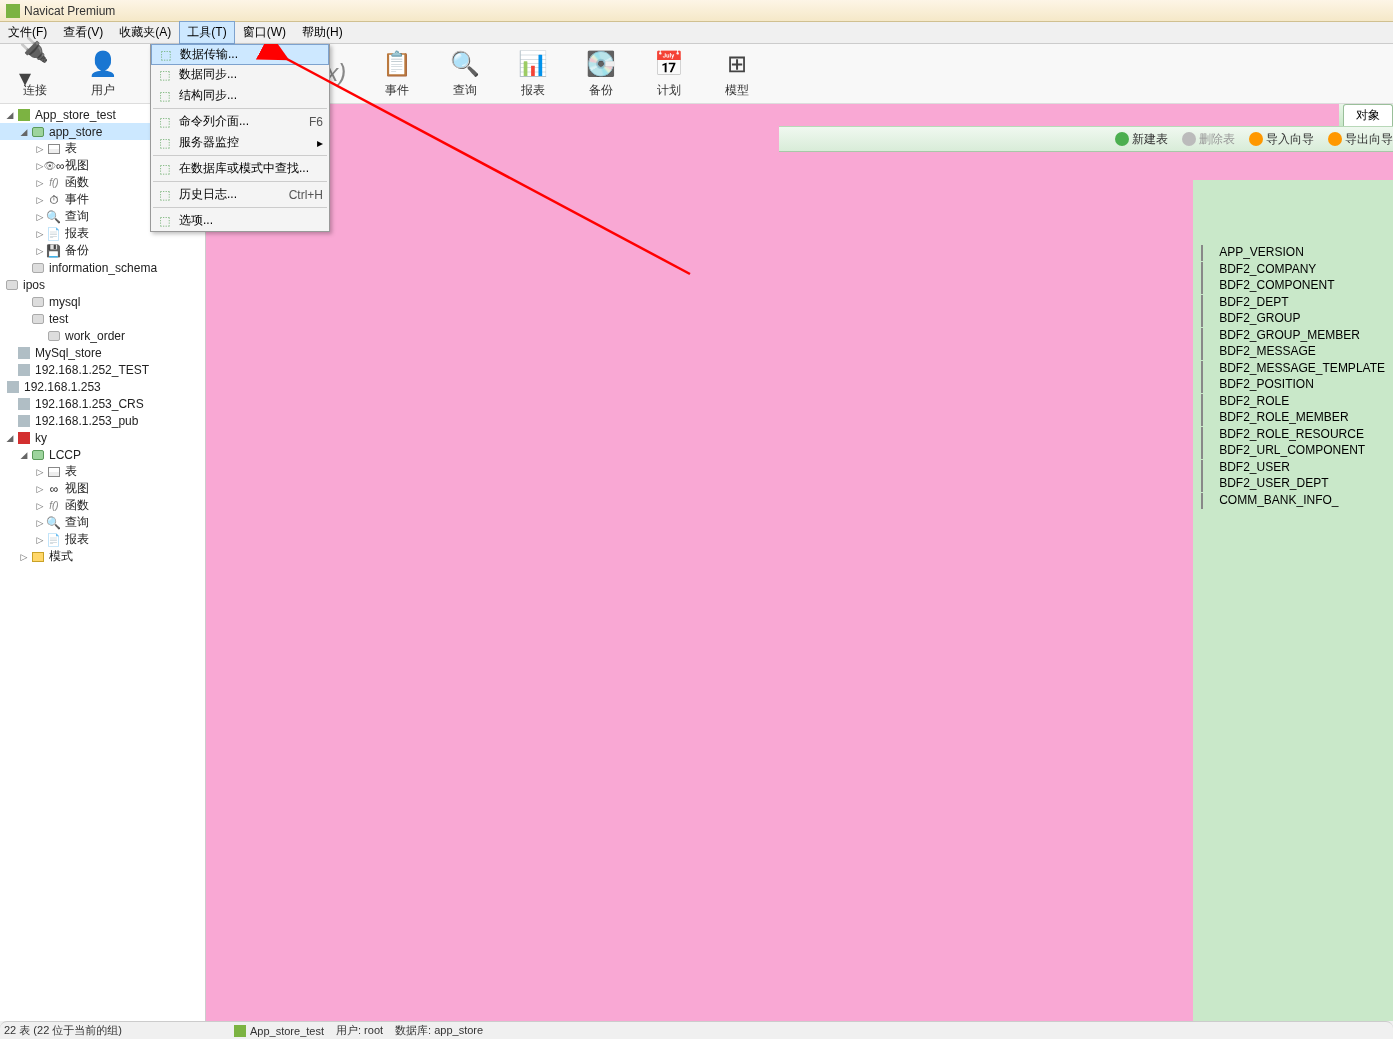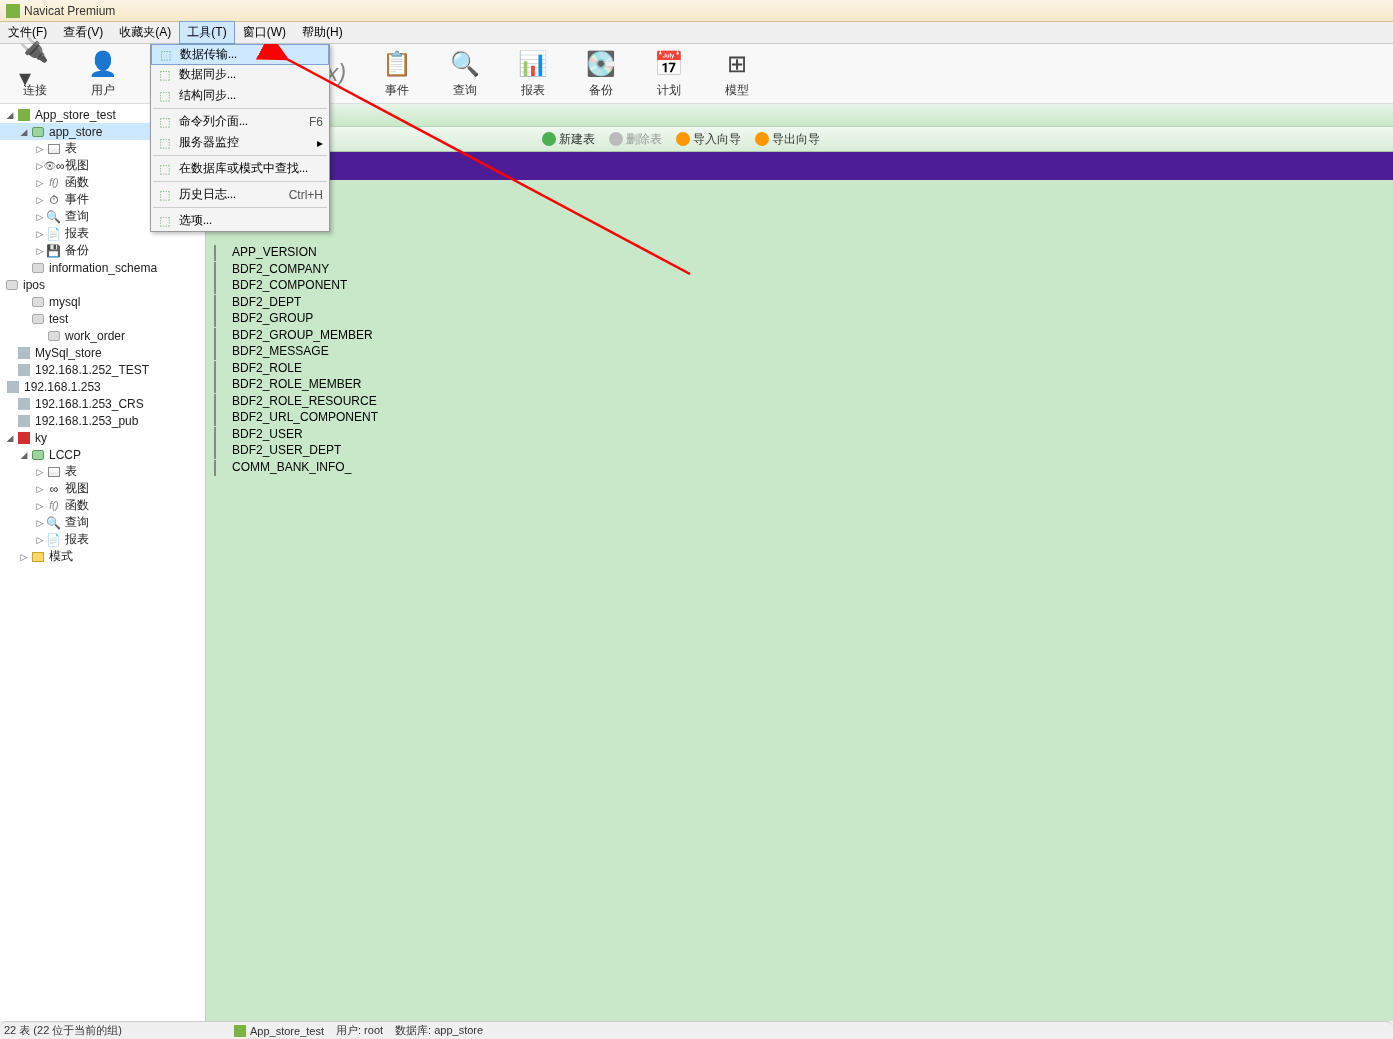--- a/index.html
+++ b/index.html
@@ -25,21 +25,21 @@
 .tree-row .ticon { width: 16px; height: 14px; display: inline-flex; align-items: center; justify-content: center; margin-right: 3px; }
 .tree-row.sel { background: #cce8ff; }
 .db-ico { width:12px; height:10px; background:#9dd49d; border:1px solid #5a9a5a; border-radius:2px; }
 .db-ico.off { background:#ddd; border-color:#aaa; }
 .conn-ico { width:12px; height:12px; background:#7cb342; }
 .conn-ico.red { background:#d32f2f; }
 .conn-ico.blue { background:#b0bec5; }
 .tbl-ico { width:12px; height:10px; border:1px solid #888; background:linear-gradient(#fff 50%,#eee 50%); }
 .folder-ico { width:12px; height:10px; background:#ffd76a; border:1px solid #c9a227; }
 
-.main { flex: 1; display: flex; flex-direction: column; background: #4c1d95; }
+.main { flex: 1; display: flex; flex-direction: column; background: #f9a8d4; align-items: flex-end; }
 .tabbar { height: 22px; background: linear-gradient(#e8f5e8,#c9e8c9); display:flex; align-items:flex-end; padding-left:4px; }
 .tabbar .tab { background:#fff; border:1px solid #9abf9a; border-bottom:none; padding:2px 12px; font-size:12px; border-radius:3px 3px 0 0; }
 
 .subtoolbar { height: 26px; background: linear-gradient(#f0f8f0,#d8ecd8); border-top:1px solid #b8d8b8; border-bottom:1px solid #a8c8a8; display:flex; align-items:center; font-size:12px; color:#333; padding-left:336px; gap:14px; }
 .subtoolbar .btn { display:flex; align-items:center; gap:3px; }
 .subtoolbar .btn.disabled { color:#999; }
 .sicon { width:14px; height:14px; border-radius:50%; display:inline-block; }
 .sicon.green { background:#4caf50; }
 .sicon.gray { background:#bbb; }
 .sicon.orange { background:#ff9800; }
@@ -50,21 +50,21 @@
 
 .statusbar { height:18px; background:#f0f0f0; border-top:1px solid #ccc; display:flex; align-items:center; font-size:11px; color:#333;border-radius:7px; }
 .statusbar .sl { flex:0 0 230px; padding-left:4px; }
 .statusbar .sicon2 { width:12px; height:12px; background:#7cb342; margin:0 4px; }
 
 
 .dropdown { position:absolute; left:150px; top:44px; width:180px; background:#f4f4f4; border:1px solid #999; box-shadow:2px 2px 4px rgba(0,0,0,0.25); z-index:100; font-size:12px; }
 .dropdown .row { display:flex; align-items:center; height:21px; padding:0 6px 0 4px; }
 .dropdown .row.hl { background:#cde8ff; border:1px solid #7da2ce; margin:-1px 0; }
 .dropdown .row .micon { width:20px; height:16px; display:flex; align-items:center; justify-content:center; }
-.dropdown .row .txt { flex:1; padding-left:4px;font-family:Liberation Serif, serif; }
+.dropdown .row .txt { flex:1; padding-left:4px; }
 .dropdown .row .sc { color:#555; }
 .dropdown .sep { height:1px; background:#ccc; margin:2px 2px; }
 
 
 .arrow-svg { position:absolute; left:210px; top:44px; width:500px; height:280px; z-index:200; pointer-events:none; }
 
 
 .view-ico::before{content:"👁";font-size:10px;color:#666;}
 .fn-ico{font-style:italic;color:#888;font-size:10px;}
 </style>
@@ -334,20 +334,28 @@
           <span class="ticon"><span class="tbl-ico"></span></span>
           <span>BDF2_GROUP</span>
         </div>
         <div class="table-item">
           <span class="ticon"><span class="tbl-ico"></span></span>
           <span>BDF2_GROUP_MEMBER</span>
         </div>
         <div class="table-item">
           <span class="ticon"><span class="tbl-ico"></span></span>
           <span>BDF2_MESSAGE</span>
+        </div>
+        <div class="table-item">
+          <span class="ticon"><span class="tbl-ico"></span></span>
+          <span>BDF2_MESSAGE_TEMPLATE</span>
+        </div>
+        <div class="table-item">
+          <span class="ticon"><span class="tbl-ico"></span></span>
+          <span>BDF2_POSITION</span>
         </div>
         <div class="table-item">
           <span class="ticon"><span class="tbl-ico"></span></span>
           <span>BDF2_ROLE</span>
         </div>
         <div class="table-item">
           <span class="ticon"><span class="tbl-ico"></span></span>
           <span>BDF2_ROLE_MEMBER</span>
         </div>
         <div class="table-item">

